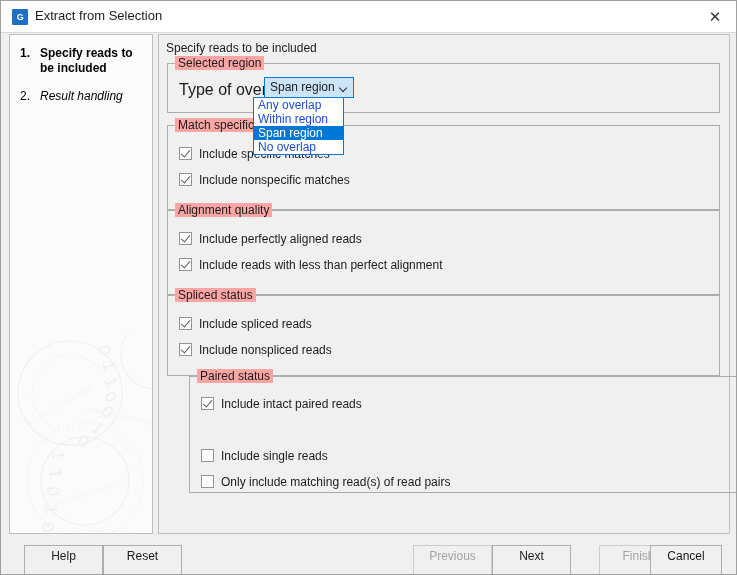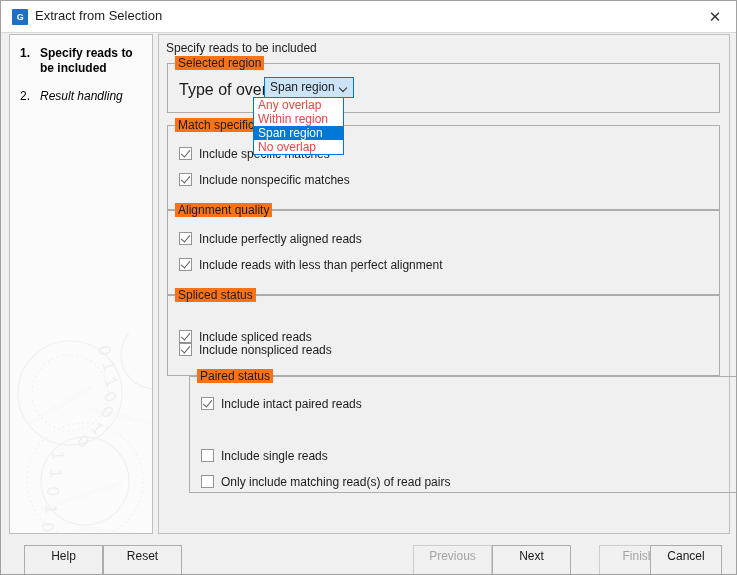--- a/index.html
+++ b/index.html
@@ -125,21 +125,21 @@
     position: absolute;
     left: 8px;
     width: 553px;
     border: 1px solid #adadad;
     box-sizing: border-box;
     background: transparent;
   }
   .groupbox > .gb-title {
     position: absolute;
     left: 7px; top: -8px;
-    background: #f97316;
+    background: #fca5a5;
     padding: 0 3px;
     font-size: 12px;
     color: #1b1b1b;
     white-space: nowrap;
   }
   .cb-row {
     position: absolute;
     left: 11px;
     height: 17px;
     display: flex;
@@ -214,21 +214,21 @@
     border: 1px solid #0078d7;
     background: #ffffff;
     box-sizing: border-box;
     z-index: 40;
   }
   .dd-item {
     height: 14px;
     line-height: 14px;
     padding-left: 4px;
     font-size: 12px;
-    color: #ef4444;
+    color: #1d4ed8;
     white-space: nowrap;
     cursor: pointer;
   }
   .dd-item.selected {
     background: #0078d7;
     color: #ffffff;
   }
 
   
   #button-bar {
@@ -348,21 +348,21 @@
         <span class="cb-label">Include perfectly aligned reads</span>
       </div>
       <div class="cb-row" style="top:45px;">
         <span class="cbox checked"></span>
         <span class="cb-label">Include reads with less than perfect alignment</span>
       </div>
     </div>
 
     <div class="groupbox" style="top:260px; height:81px;">
       <span class="gb-title">Spliced status</span>
-      <div class="cb-row" style="top:32px;text-align:center;">
+      <div class="cb-row" style="top:19px;text-align:center;">
         <span class="cbox checked"></span>
         <span class="cb-label">Include spliced reads</span>
       </div>
       <div class="cb-row" style="top:45px;">
         <span class="cbox checked"></span>
         <span class="cb-label">Include nonspliced reads</span>
       </div>
     </div>
 
     <div class="groupbox" style="top:341px; height:117px;margin-left:22px;">

